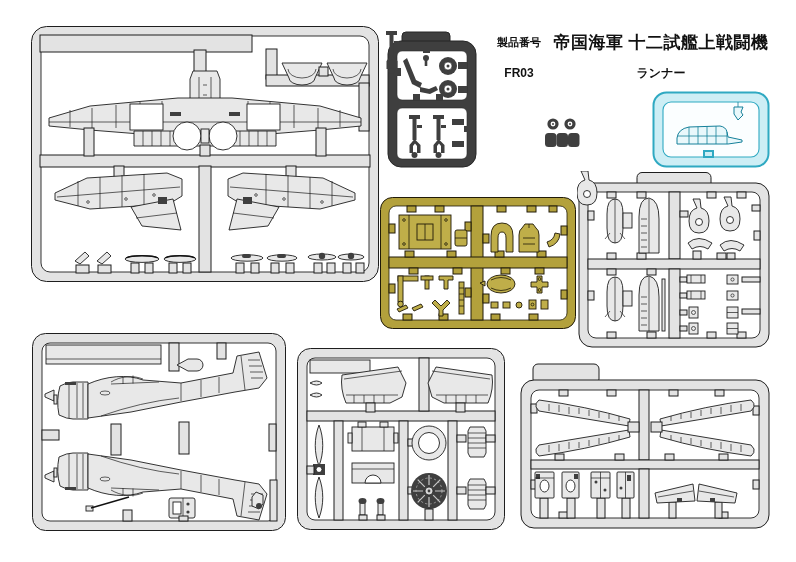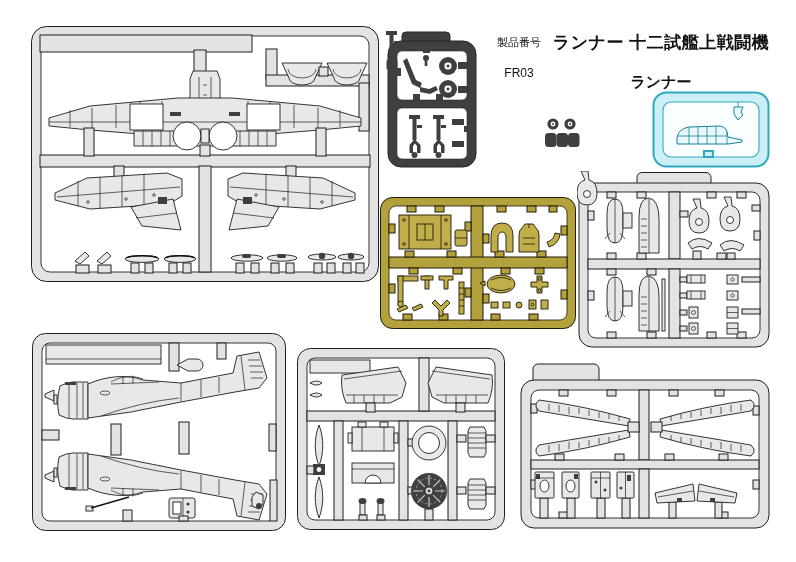--- a/index.html
+++ b/index.html
@@ -20,38 +20,38 @@
   .yf{fill:var(--yellow,#b3a13c);stroke:var(--yline,#201a08);stroke-width:1}
   .yw{fill:#fff;stroke:var(--yline,#201a08);stroke-width:.8}
   .yp{fill:var(--yellowPart,#bfae49);stroke:var(--yline,#201a08);stroke-width:.9}
   .yln{fill:none;stroke:var(--yline,#201a08);stroke-width:.8}
   
   .cf{fill:var(--clearFill,#cdeef5);stroke:var(--clearLine,#2fa9c2);stroke-width:2}
   .cw{fill:#fbfeff;stroke:var(--clearLine,#2fa9c2);stroke-width:1.1}
   .cp{fill:#e9f8fb;stroke:var(--clearDeep,#15809a);stroke-width:1}
   .cln{fill:none;stroke:var(--clearDeep,#15809a);stroke-width:.8}
   
-  .product{position:absolute;text-align:center;font-weight:normal}
+  .product{position:absolute;text-align:center;font-weight:bold}
   .plabel{font-size:11px;line-height:13px}
   .pcode{font-size:12px;line-height:14px;margin-top:17px}
   .titleblock{position:absolute;text-align:center;font-weight:bold}
   .ktitle{font-size:17px;letter-spacing:.5px;white-space:nowrap}
-  .ksub{font-size:15px;margin-top:19px}
+  .ksub{font-size:12px;margin-top:11px}
 </style>
 </head>
 <body>
 
 <div class="page">
 
   <div class="product" style="left:486px;top:36px;width:66px">
     <div class="plabel">製品番号</div>
     <div class="pcode">FR03</div>
   </div>
   <div class="titleblock" style="left:552px;top:31px;width:218px">
-    <div class="ktitle">ランナー 十二試艦上戦闘機</div>
+    <div class="ktitle">帝国海軍 十二試艦上戦闘機</div>
     <div class="ksub">ランナー</div>
   </div>
 
   <svg class="sprue" style="left:30px;top:25px" width="350" height="258" viewBox="0 0 350 258">
     <rect class="gf" x="1.5" y="1.5" width="347" height="255" rx="15"></rect>
     <rect class="w" x="11" y="11" width="328" height="236" rx="9"></rect>
     <rect class="gf" x="10" y="10" width="212" height="17"></rect>
     <rect class="gf" x="164" y="25" width="12" height="26"></rect>
     <rect class="gf" x="236" y="24" width="11" height="30"></rect>
     <rect class="gf" x="236" y="50" width="103" height="11"></rect>

